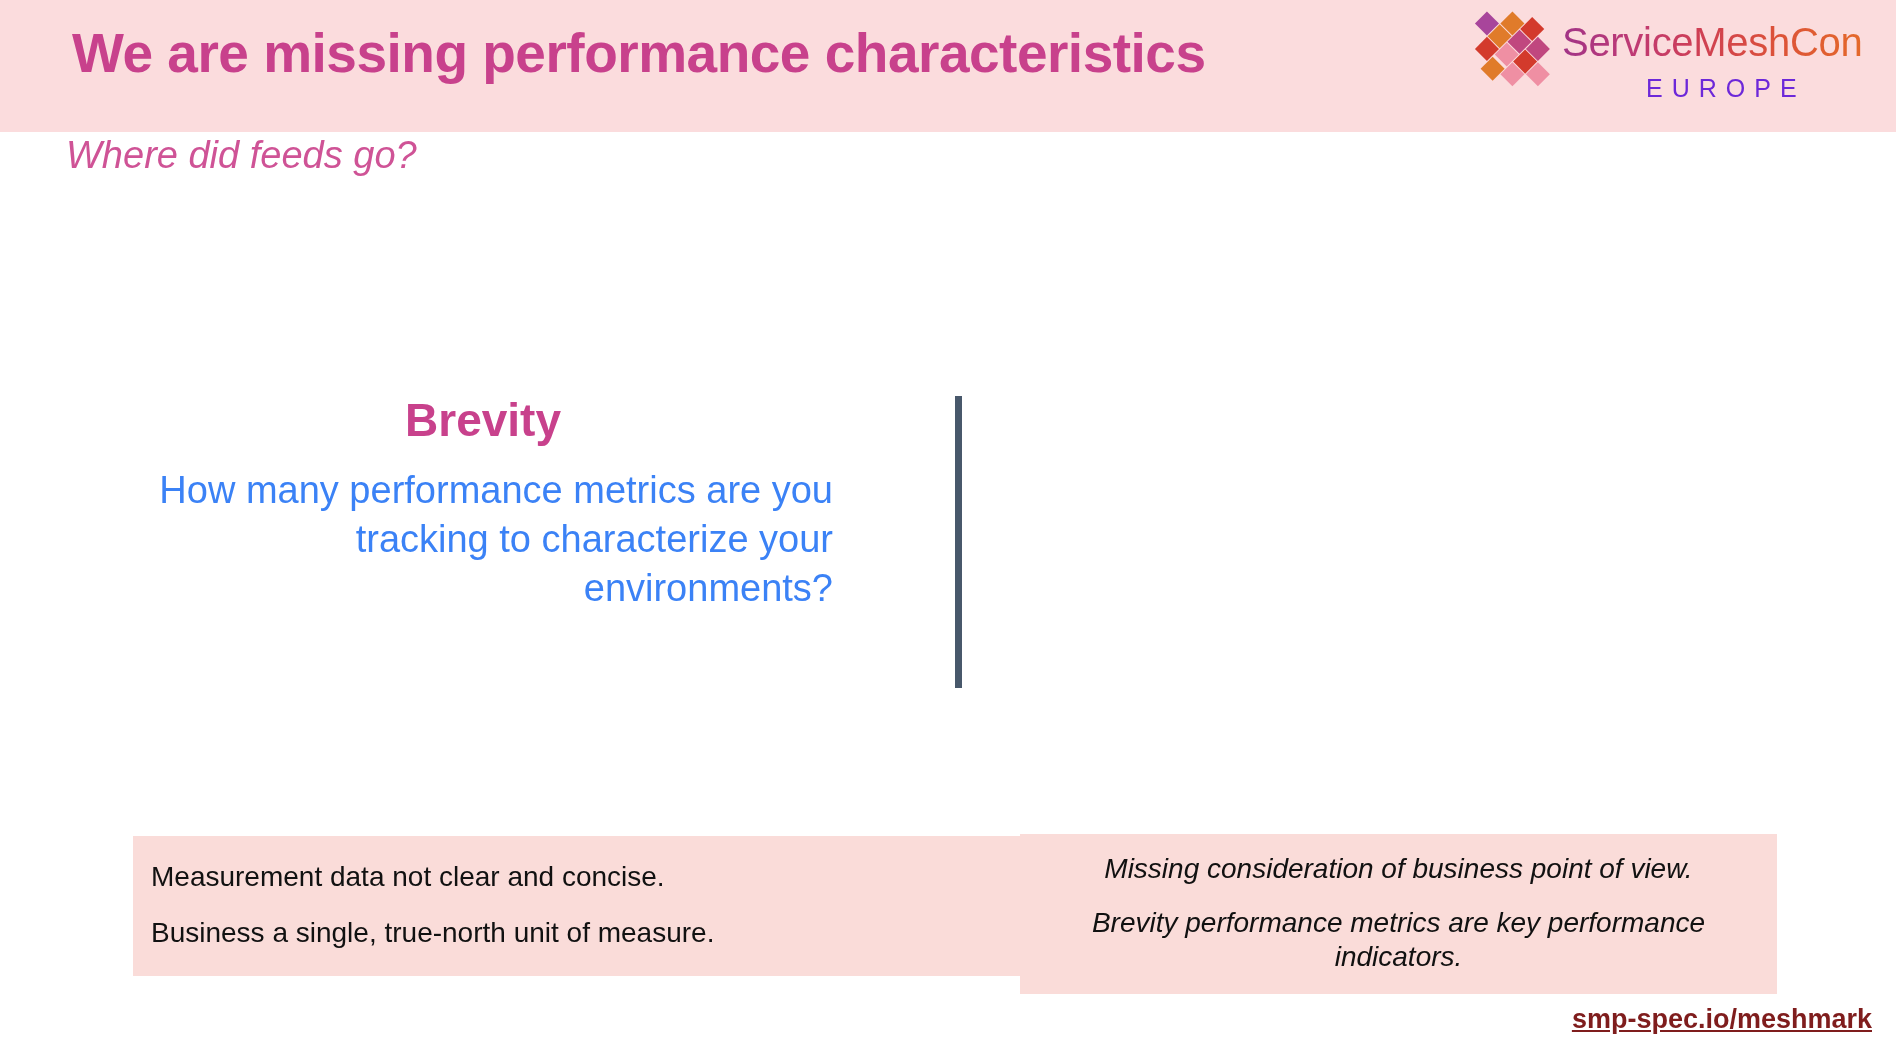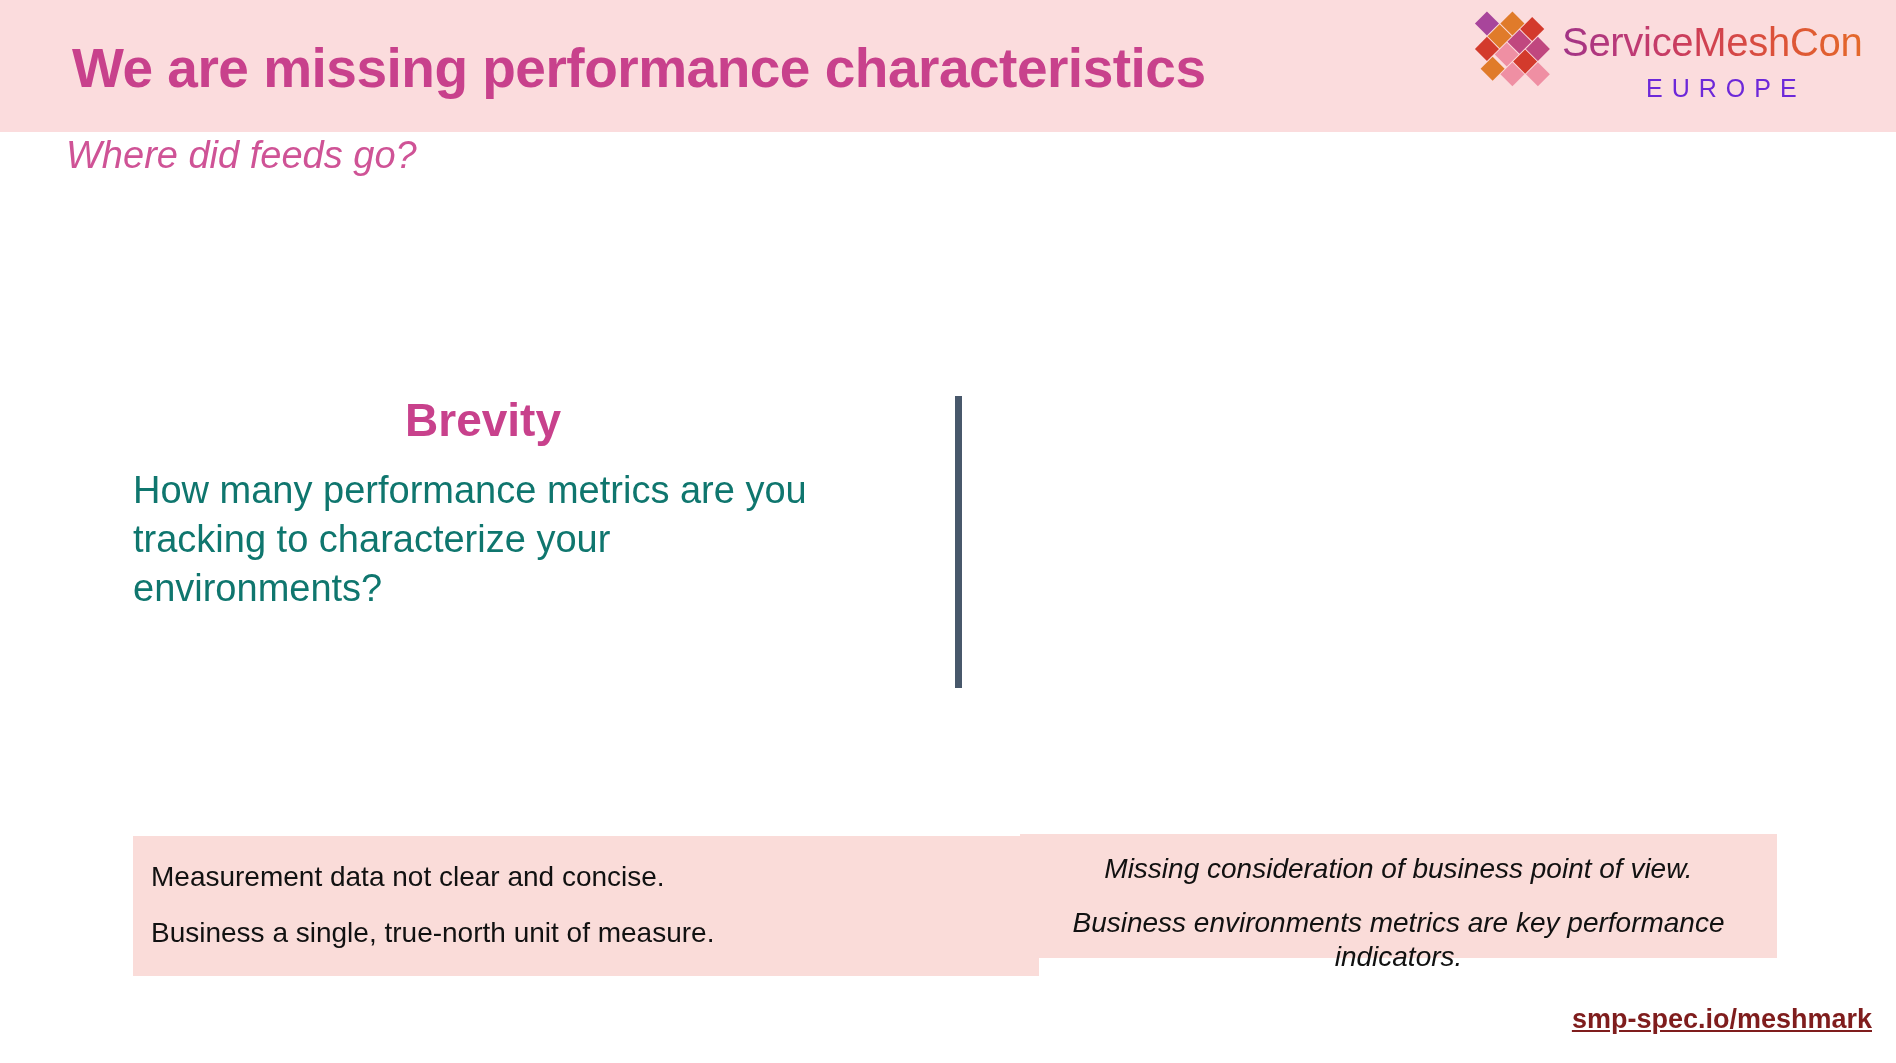--- a/index.html
+++ b/index.html
@@ -33,21 +33,20 @@
     position: absolute;
     left: 72px;
     top: 22px;
     width: 1380px;
     font-size: 55px;
     font-weight: bold;
     color: #c8418c;
     letter-spacing: -0.5px;
     line-height: 1.15;
     white-space: nowrap;
-    margin-top: 15px;
   }
 
   
   .logo-block {
     position: absolute;
     left: 1468px;
     top: 6px;
     width: 412px;
     height: 118px;
   }
@@ -115,22 +114,22 @@
     font-size: 46px;
     font-weight: bold;
     color: #c8418c;
     text-align: center;
     line-height: 1.05;
     margin: 0 0 22px 0;
   }
 
   .col-body {
     font-size: 38px;
-    color: #0f766e;
-    text-align: left;
+    color: #3b82f6;
+    text-align: right;
     line-height: 1.28;
     margin: 0;
   }
   .col-body .line { display: block; }
   .col-body .line.spaced { margin-top: 20px; }
   .col-body .em { font-style: italic; }
 
   .column.left .col-body { padding: 0 45px; }
 
   
@@ -143,21 +142,21 @@
     left: 133px;
     top: 836px;
     width: 906px;
     height: 140px;
     padding: 24px 18px 0 18px;
   }
   .callout.right {
     left: 1020px;
     top: 834px;
     width: 757px;
-    height: 124px;
+    height: 160px;
     padding: 18px 30px 0 30px;
   }
   .callout p {
     margin: 0;
     font-size: 28px;
     color: #111111;
     line-height: 1.22;
   }
   .callout.left p { text-align: left; }
   .callout.left p + p { margin-top: 22px; }
@@ -217,18 +216,18 @@
   </div>
 
 
   <div class="callout left">
     <p>Measurement data not clear and concise.</p>
     <p>Business a single, true-north unit of measure.</p>
   </div>
 
   <div class="callout right">
     <p>Missing consideration of business point of view.</p>
-    <p>Business environments metrics are key performance indicators.</p>
+    <p>Brevity performance metrics are key performance indicators.</p>
   </div>
 
   <a class="footer-link" href="#">smp-spec.io/meshmark</a>
 
 </div>
 
 </body></html>

